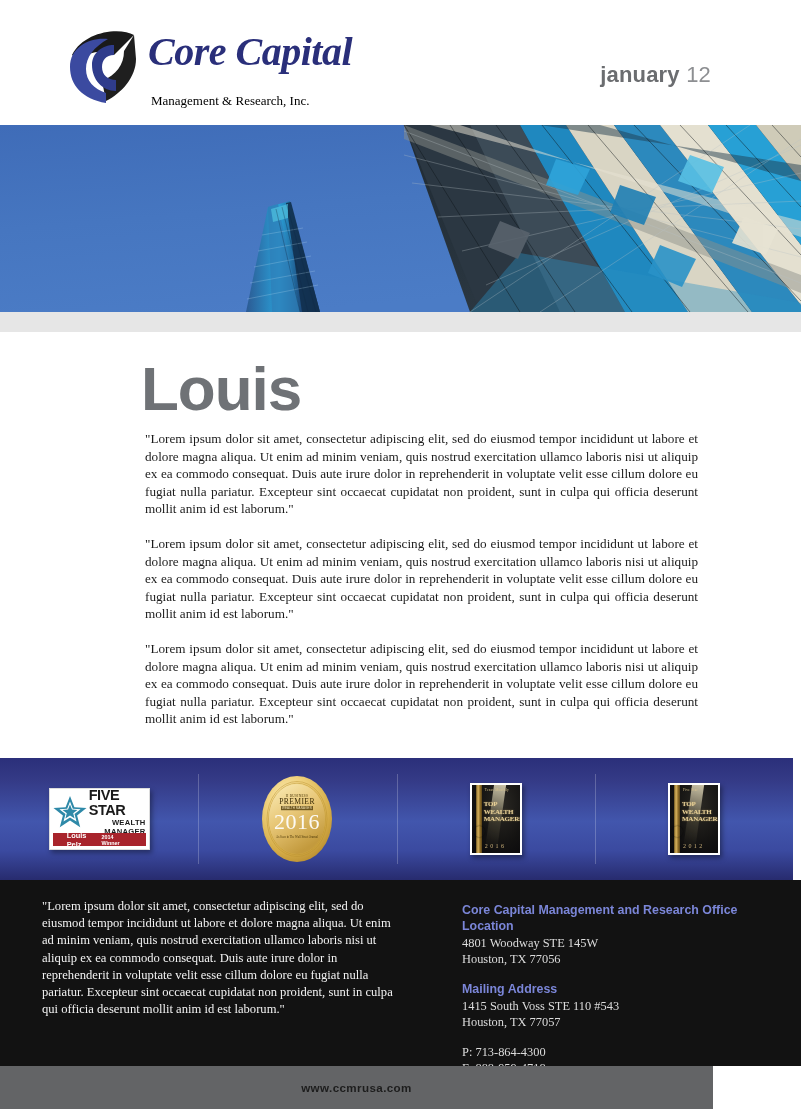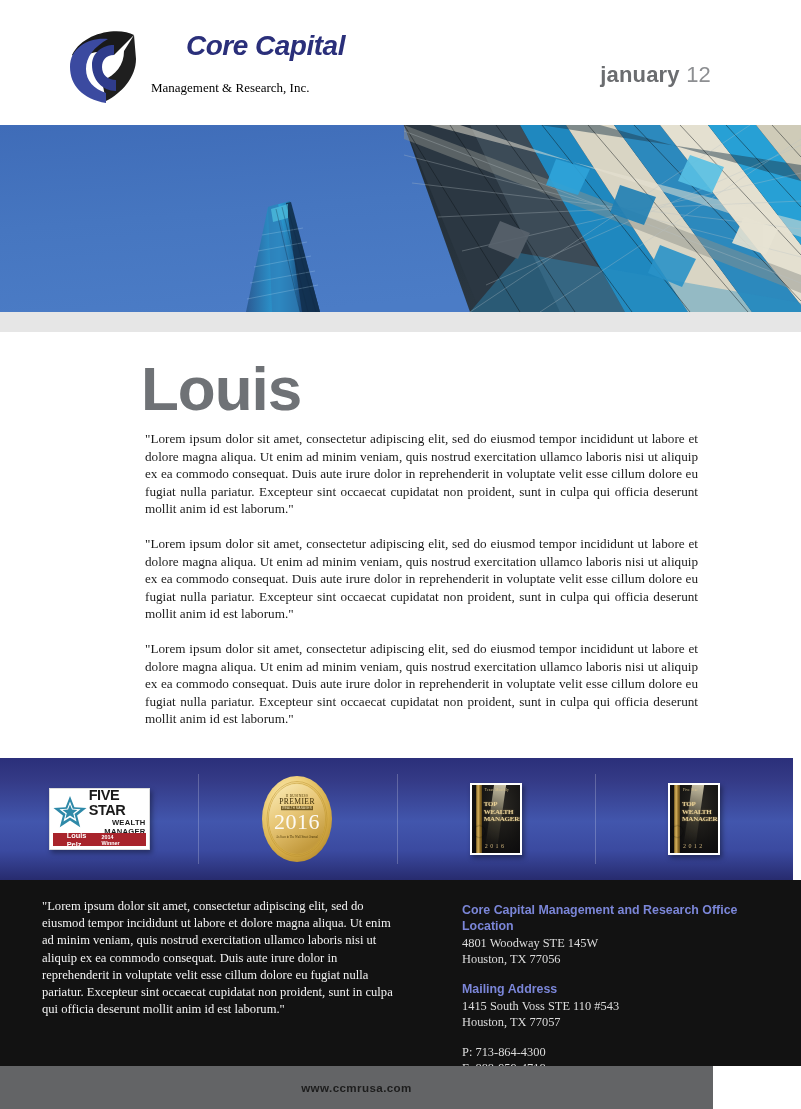--- a/index.html
+++ b/index.html
@@ -15,25 +15,24 @@
     position:absolute; left:0; top:0; width:801px; height:125px;
     background:#ffffff;
   }
   .logo-wrap {
     position:absolute; left:62px; top:25px;
     display:flex; align-items:flex-start;
   }
   .logo-mark { width:82px; height:82px; position:relative; flex:none; }
   .logo-text { margin-left:4px; padding-top:6px; }
   .logo-title {
-    font-family:Liberation Sans, sans-serif;
+    font-family:Liberation Serif, serif;
     font-style:italic; font-weight:700;
-    font-size:28px; color:#2a2f7a; line-height:1.05;
+    font-size:40px; color:#2a2f7a; line-height:1.05;
     letter-spacing:-0.5px;
-    margin-left:38px;
   }
   .logo-sub {
     font-family:"Liberation Serif", serif;
     font-size:13px; color:#000000; line-height:1.1;
     margin-top:21px; margin-left:3px;
   }
   .issue-date {
     position:absolute; right:90px; top:62px;
     font-size:22px; color:#77797c; letter-spacing:0.2px;
   }

